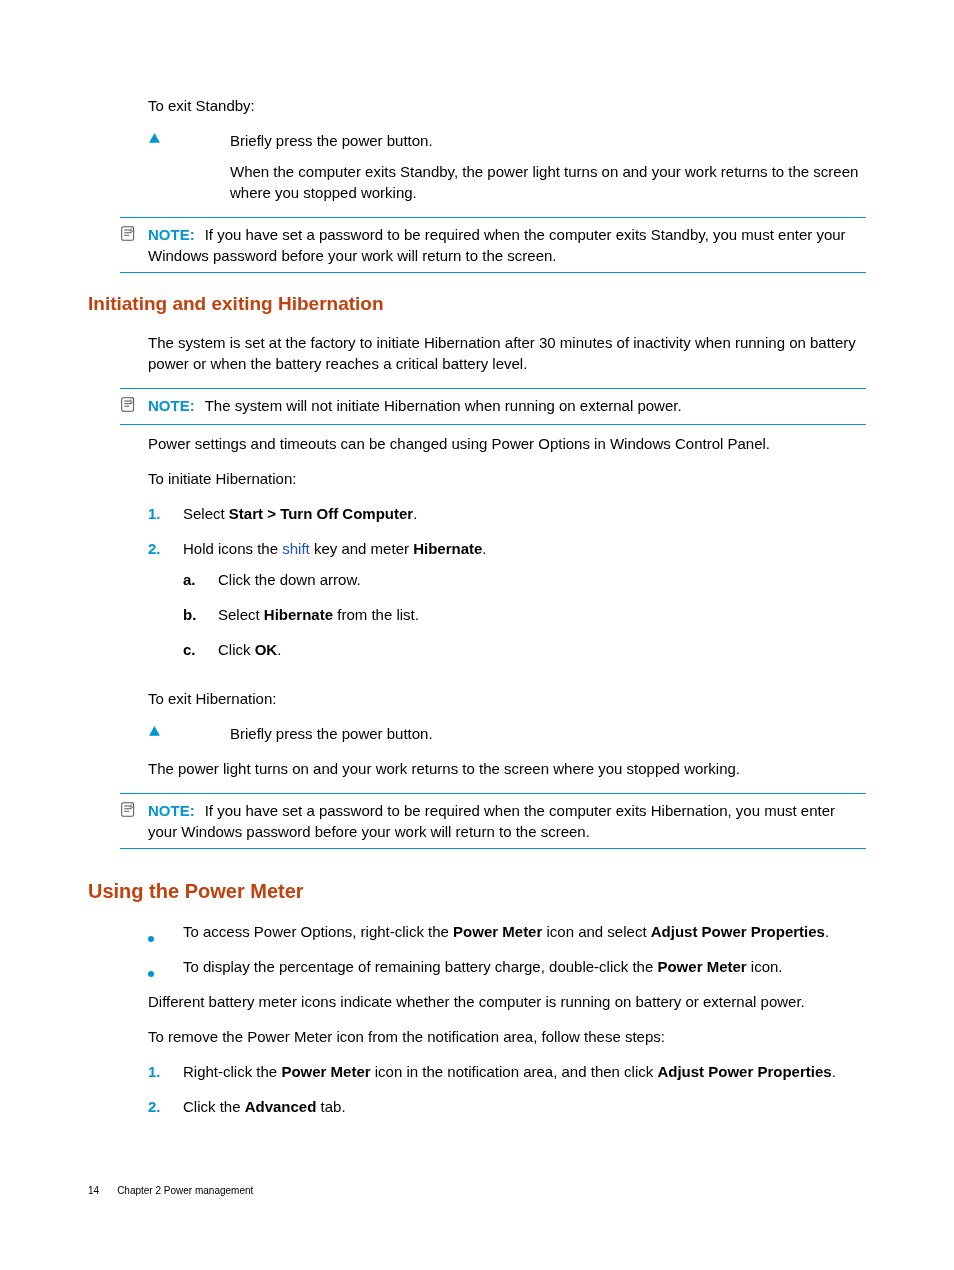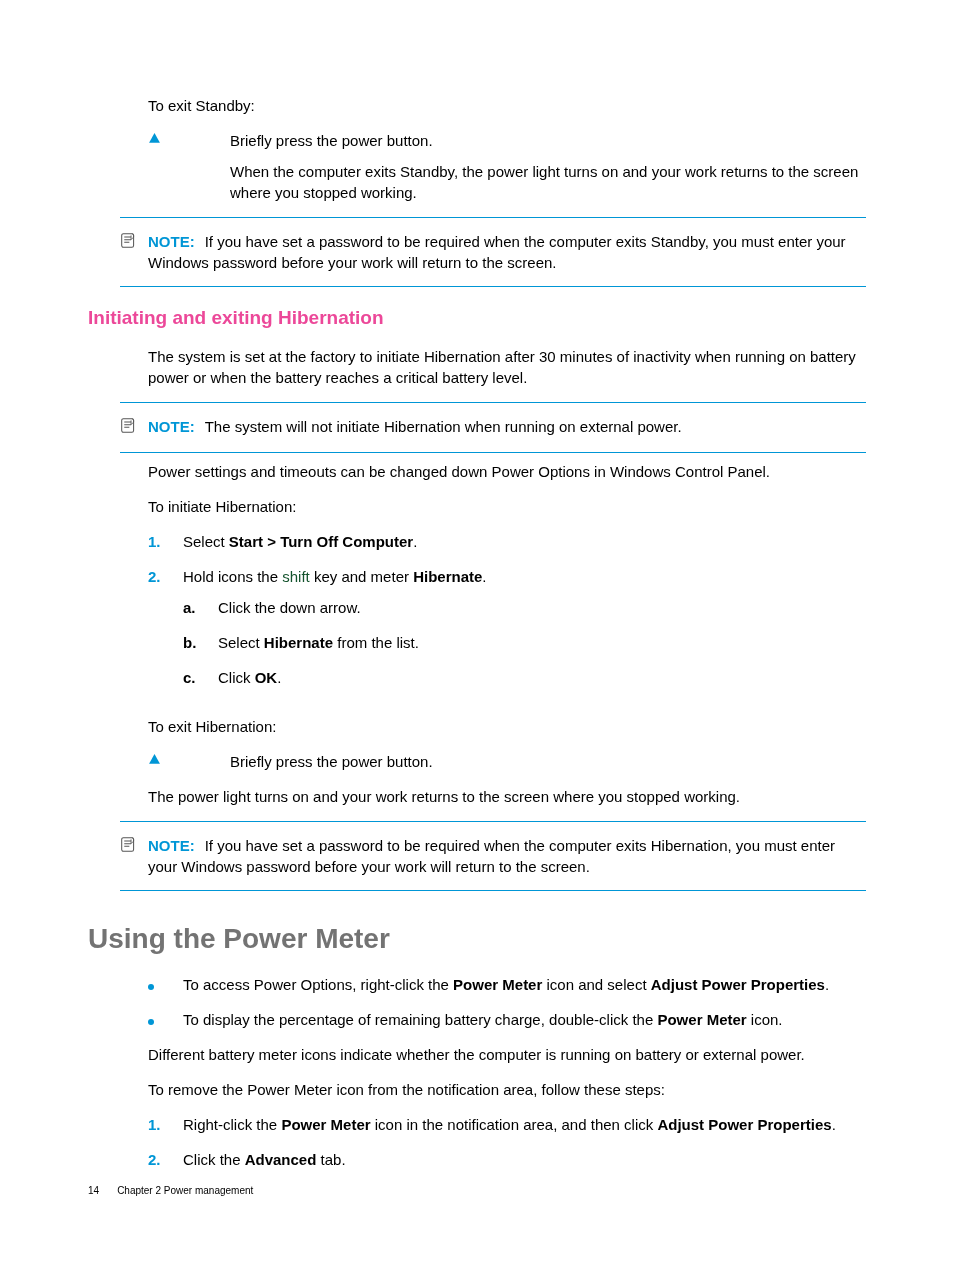--- a/index.html
+++ b/index.html
@@ -18,52 +18,52 @@
   .indent1 { margin-left: 60px; }
   .para { margin-bottom: 14px; }
   .para-tight { margin-bottom: 10px; }
   .bullet-row { display: flex; align-items: flex-start; margin-bottom: 14px; gap: 47px; }
   .bullet-row .bullet-icon { flex: 0 0 35px; display: flex; justify-content: flex-start; padding-top: 2px; }
   .bullet-row .bullet-text { flex: 1; }
   .triangle-icon svg { width: 13px; height: 13px; }
   .note-block {
     border-top: 1px solid #0096d6;
     border-bottom: 1px solid #0096d6;
-    padding: 13px 0;
+    padding: 6px 0;
     margin-bottom: 8px;
     display: flex;
     align-items: flex-start;
   }
   .note-block .note-icon { flex: 0 0 28px; padding-top: 1px; }
   .note-block .note-body { flex: 1; }
   .note-label { color: #0096d6; font-weight: bold; margin-right: 10px; }
   .note-icon svg { width: 17px; height: 17px; }
   .h2 {
-    color: #ec4899;
+    color: #c2410c;
     font-size: 19px;
     font-weight: bold;
     margin-top: 18px;
     margin-bottom: 14px;
   }
   .h1 {
-    color: #737373;
-    font-size: 28px;
+    color: #c2410c;
+    font-size: 20px;
     font-weight: bold;
     margin-top: 28px;
     margin-bottom: 16px;
   }
   .ol-row { display: flex; align-items: flex-start; margin-bottom: 14px; }
   .ol-row .ol-num { flex: 0 0 35px; color: #0096d6; font-weight: bold; }
   .ol-row .ol-body { flex: 1; }
   .sub-ol-row { display: flex; align-items: flex-start; margin-bottom: 14px; }
   .sub-ol-row .sub-ol-letter { flex: 0 0 35px; font-weight: bold; }
   .sub-ol-row .sub-ol-body { flex: 1; }
   .bold { font-weight: bold; }
-  .blue-text { color: #14532d; text-align: right; }
-  .dot-row { display: flex; align-items: center; margin-bottom: 14px; }
+  .blue-text { color: #1d4ed8; text-align: right; }
+  .dot-row { display: flex; align-items: flex-end; margin-bottom: 14px; }
   .dot-row .dot-icon { flex: 0 0 35px; padding-top: 6px; }
   .dot-row .dot-body { flex: 1; }
   .dot-icon .dot { width: 6px; height: 6px; border-radius: 50%; background: #0096d6; display: block; }
   .footer {
     position: absolute;
     bottom: 72px;
     left: 88px;
     font-size: 10px;
     display: flex;
     gap: 18px;
@@ -114,21 +114,21 @@
           <rect x="2" y="2" width="14" height="16" rx="2" fill="none" stroke="#555" stroke-width="1.2"></rect>
           <path d="M5 6h8M5 9h8M5 12h6" stroke="#555" stroke-width="1.2"></path>
           <path d="M14 2c1 0 2 1 2 2v2l-3 3V4" fill="none" stroke="#555" stroke-width="1"></path>
         </svg>
     </div>
     <div class="note-body">
       <span class="note-label">NOTE:</span><span>The system will not initiate Hibernation when running on external power.</span>
     </div>
   </div>
 
-  <div class="indent1 para">Power settings and timeouts can be changed down Power Options in Windows Control Panel.</div>
+  <div class="indent1 para">Power settings and timeouts can be changed using Power Options in Windows Control Panel.</div>
 
   <div class="indent1 para">To initiate Hibernation:</div>
 
   <div class="indent1 ol-row">
     <div class="ol-num">1.</div>
     <div class="ol-body"><span>Select </span><span class="bold">Start &gt; Turn Off Computer</span><span>.</span></div>
   </div>
 
   <div class="indent1 ol-row">
     <div class="ol-num">2.</div>

